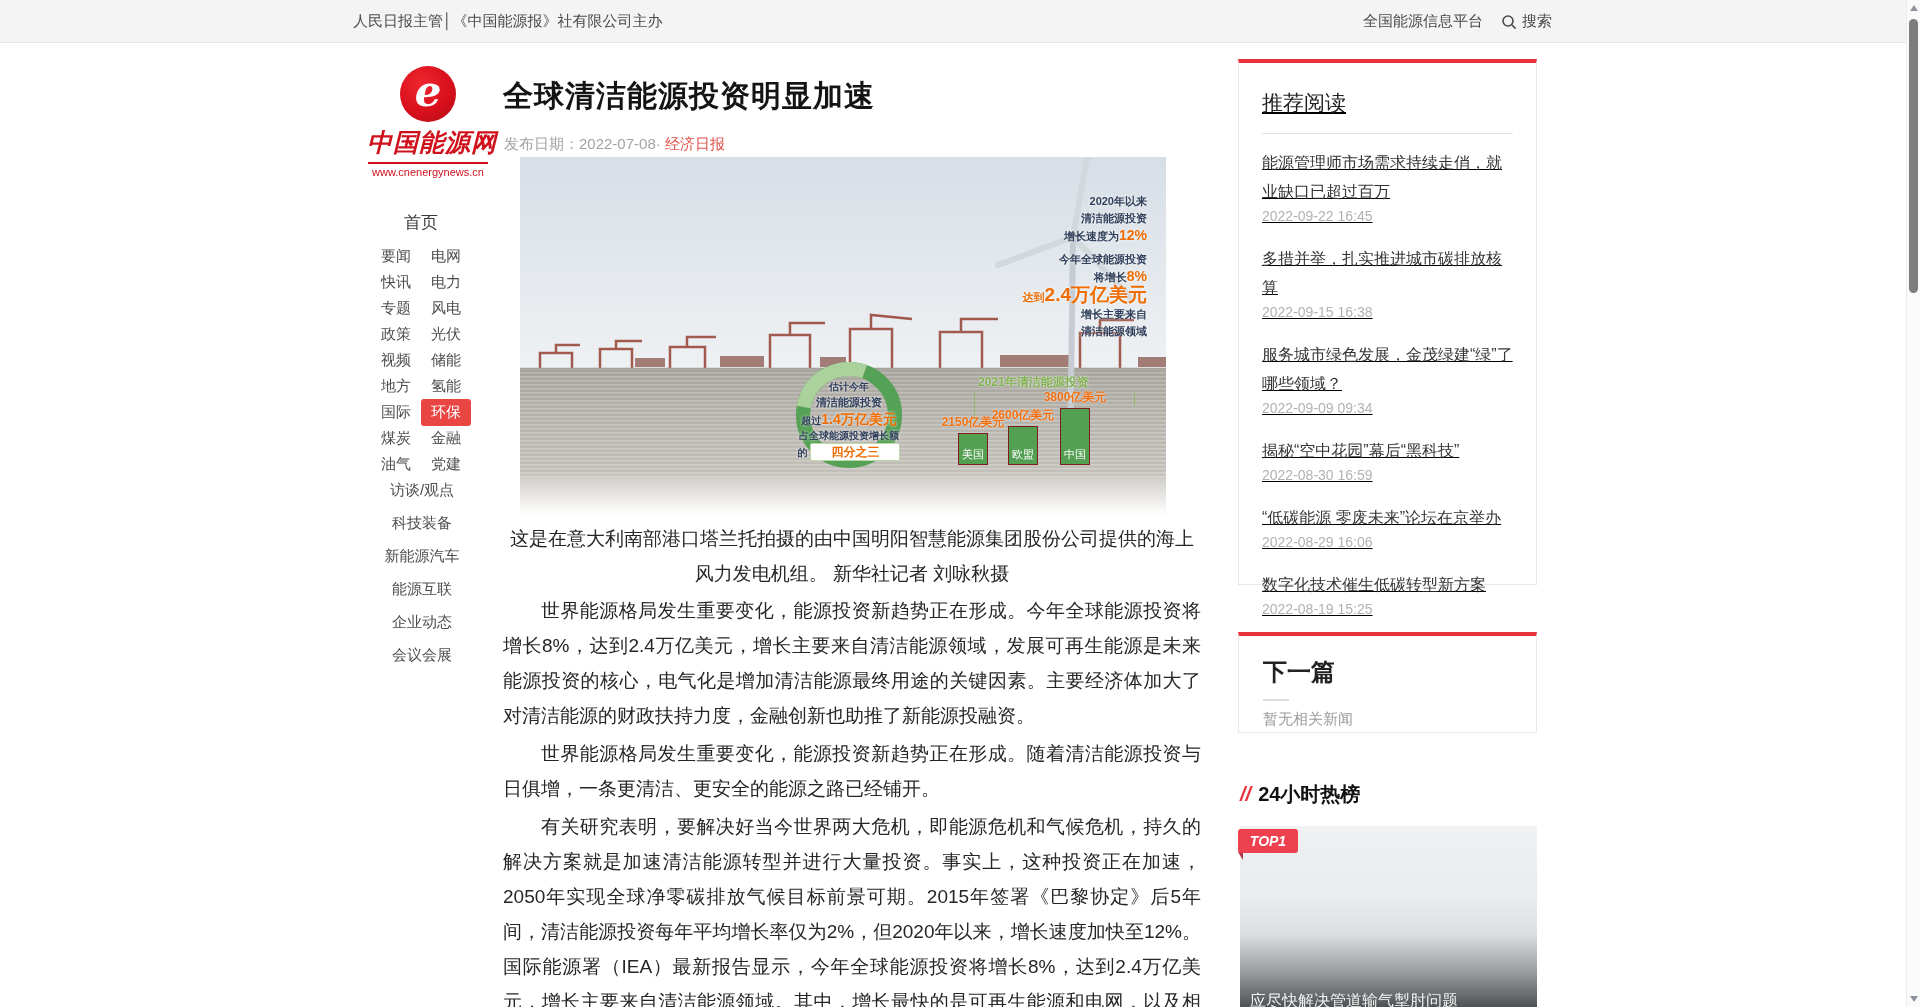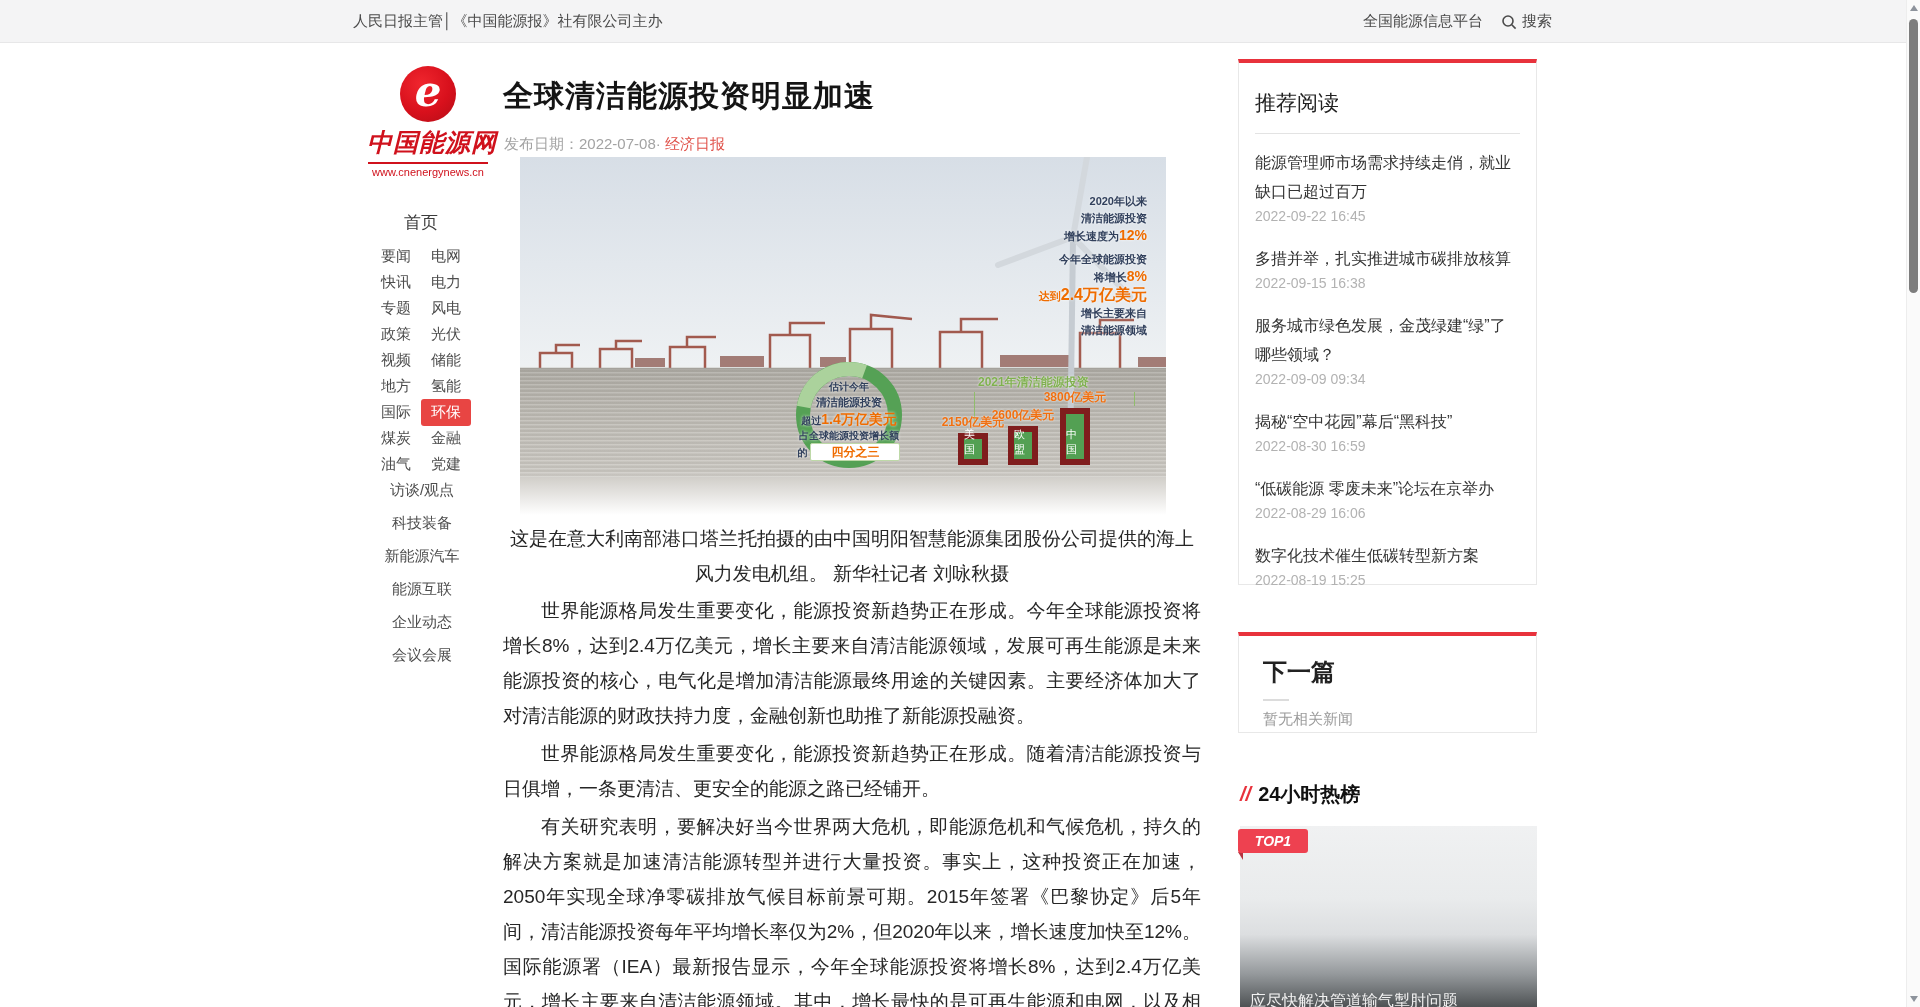--- a/index.html
+++ b/index.html
@@ -61,21 +61,21 @@
     background:linear-gradient(180deg,#d7dee6 0%,#e3e8ed 30%,#eef1f3 58%,#efefed 60%); }
   .fig-sea { position:absolute; left:0; top:211px; width:646px; height:147px;
     background:linear-gradient(180deg,#aba8a1 0%,#bcb9b2 35%,#c9c6c0 70%,#ffffff 100%); }
   .fig-sea-tex { position:absolute; left:0; top:211px; width:646px; height:110px; opacity:.35;
     background:repeating-linear-gradient(180deg, rgba(255,255,255,.5) 0 1px, rgba(120,118,112,.25) 2px 4px); }
   .fig-svg { position:absolute; left:0; top:0; }
 
   .ib { position:absolute; text-align:right; color:#31405c; font-size:11px; line-height:17px;
     text-shadow:0 0 3px rgba(255,255,255,.85); font-weight:bold; }
   .ib .orange-sm { color:#ef6c00; font-weight:bold;text-align:center; }
-  .ib .orange-lg { color:#ef6c00; font-weight:bold; font-size:16px; }
+  .ib .orange-lg { color:#ef6c00; font-weight:bold; font-size:19px; }
   .ib .orange-md { color:#ef6c00; font-weight:bold; font-size:14px; }
   .block-top { right:19px; top:36px; }
   .block-mid { right:19px; top:94px; }
 
   .donut-text { position:absolute; left:262px; top:222px; width:134px; text-align:center;
     color:#31405c; font-weight:bold; text-shadow:0 0 3px rgba(255,255,255,.9); }
   .dt-s { font-size:10px; line-height:15px; }
   .dt-m { font-size:11px; line-height:16px; }
   .dt-val { color:#ef6c00; font-size:14px; line-height:18px; }
   .dt-chip { display:inline-block; background:#fff; border:1px solid #bed9a8; border-radius:2px;
@@ -85,54 +85,54 @@
   .bc-title { position:absolute; left:40px; top:4px; font-size:12px; font-weight:bold;
     color:#7fb04f; text-shadow:0 0 2px #fff; white-space:nowrap; }
   .bc-line { position:absolute; width:1px; background:rgba(140,190,100,.9); }
   .bc-l1 { left:36px; top:22px; height:30px; }
   .bc-l2 { left:196px; top:22px; height:14px; }
   .bc-col { position:absolute; bottom:0; width:50px; display:flex; flex-direction:column;
     align-items:center; justify-content:flex-end; height:95px; }
   .bc-col-1 { left:10px; } .bc-col-2 { left:60px; } .bc-col-3 { left:112px; }
   .bc-val { font-size:12px; font-weight:bold; color:#f06f10; white-space:nowrap;
     text-shadow:0 0 2px rgba(255,255,255,.9); margin-bottom:2px; }
-  .bc-bar { width:30px; background:#53a053; border:6px solid #7f1d1d;
+  .bc-bar { width:30px; background:#53a053; border:1px solid #7f1d1d;
     display:flex; align-items:flex-end; justify-content:center; }
   .bc-cat { color:#fff; font-size:11px; padding-bottom:2px; }
 
   
   .art-body { position:absolute; left:503px; top:521px; width:698px; height:500px;
     font-size:19px; line-height:35px; color:#262626; }
   .art-caption { text-align:center; margin-bottom:2px; }
   .art-body p.para { text-align:justify; text-indent:2em; margin-bottom:3px; }
 
   
   .side-box { position:absolute; left:1238px; width:299px; background:#fff;
     border:1px solid #e8e8e8; border-top:4px solid #e8323c; }
-  .box-recommend { top:59px; height:526px; padding:26px 16px; }
+  .box-recommend { top:59px; height:526px; padding:26px 23px;text-decoration:underline; }
   .box-title { font-size:21px; color:#222; font-weight:500; }
   .box-rule { margin:16px 0 14px; height:1px; background:#e3e3e3; }
   .rec-item { margin-bottom:20px; cursor:pointer; }
   .rec-item .t { font-size:16px; color:#333; line-height:29px; }
   .rec-item .d { font-size:14px; color:#b2b2b2; margin-top:2px; }
 
   .box-next { top:632px; height:101px; padding:20px 24px; }
   .next-title { font-size:24px; font-weight:bold; color:#222; }
   .next-rule { margin:11px 0 9px; width:26px; height:2px; background:#dcdcdc; }
   .next-empty { font-size:15px; color:#9b9b9b; }
 
   .hot-head { position:absolute; left:1240px; top:781px; display:flex; align-items:baseline; gap:7px; }
   .hot-slashes { color:#e8323c; font-size:20px; font-weight:bold; font-style:italic; }
   .hot-title { font-size:20px; font-weight:bold; color:#111; }
 
   .hot-card { position:absolute; left:1240px; top:826px; width:297px; height:181px;
     overflow:hidden; cursor:pointer;
     background:linear-gradient(180deg,#f0f1f2 0%,#e9ebec 40%,#dcdee0 60%,#94989b 82%,#4e5254 100%); }
   .hot-caption { position:absolute; left:10px; top:165px; color:#f2f2f2; font-size:16px; white-space:nowrap; }
-  .top1-badge { position:absolute; left:1238px; top:829px; width:70px; height:24px;
+  .top1-badge { position:absolute; left:1238px; top:829px; width:60px; height:24px;
     background:#ee4150; border-radius:3px; color:#fff; font-style:italic; font-weight:bold;
     font-size:14px; text-align:center; line-height:24px; z-index:3; }
   .top1-fold { position:absolute; left:1238px; top:852px; width:0; height:0; z-index:2;
     border-left:5px solid transparent; border-right:0 solid transparent;
     border-top:8px solid #b5323e; }
 </style>
 </head>
 <body>
 
 <div class="screen">

